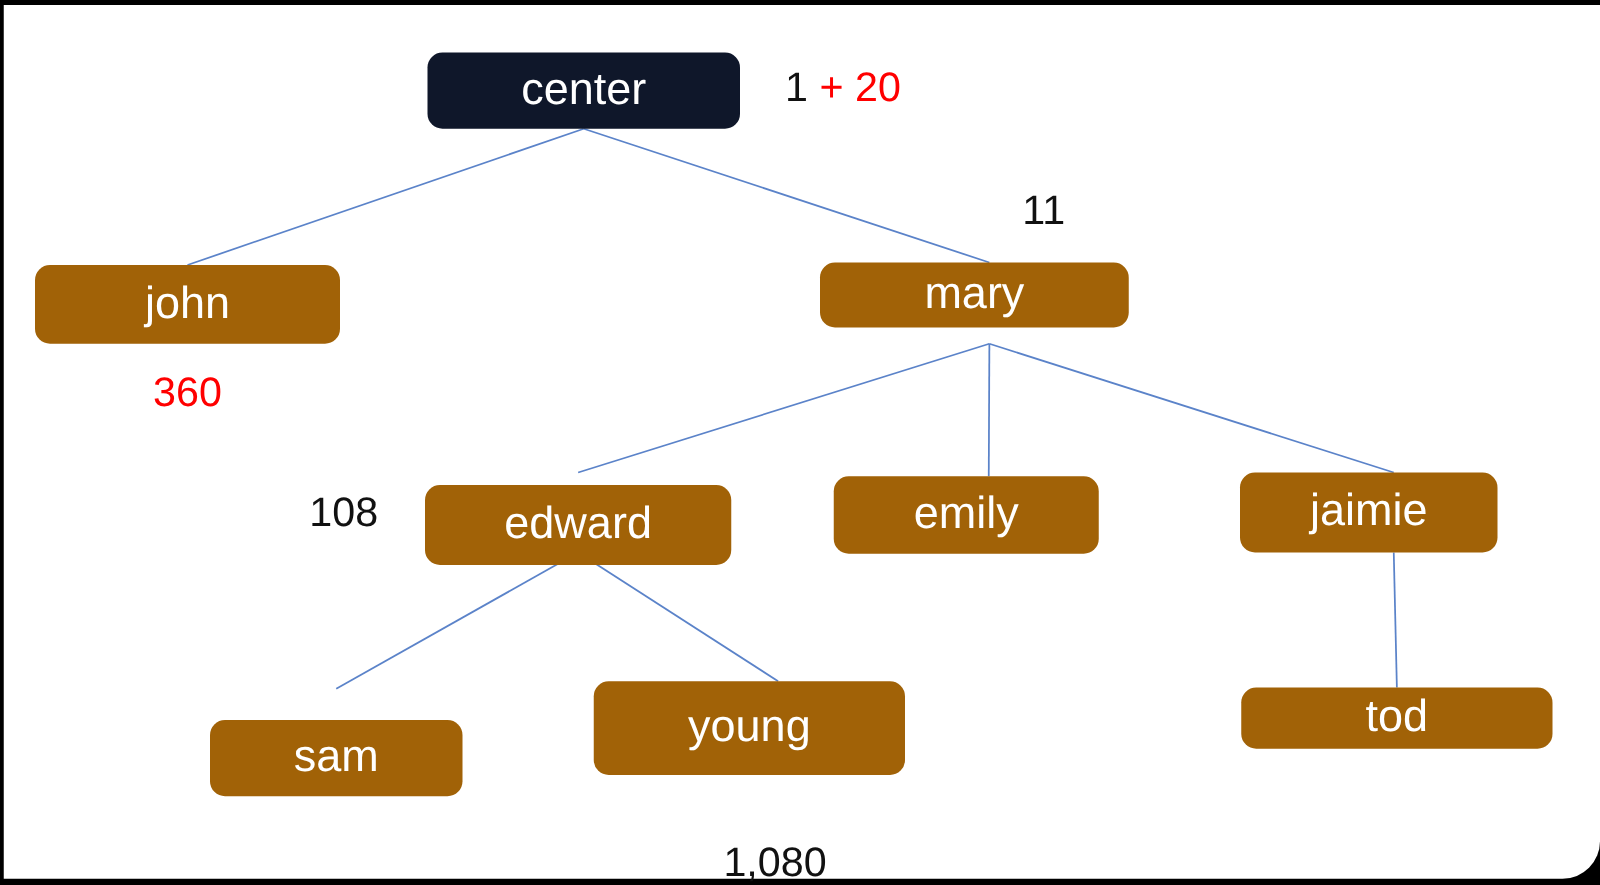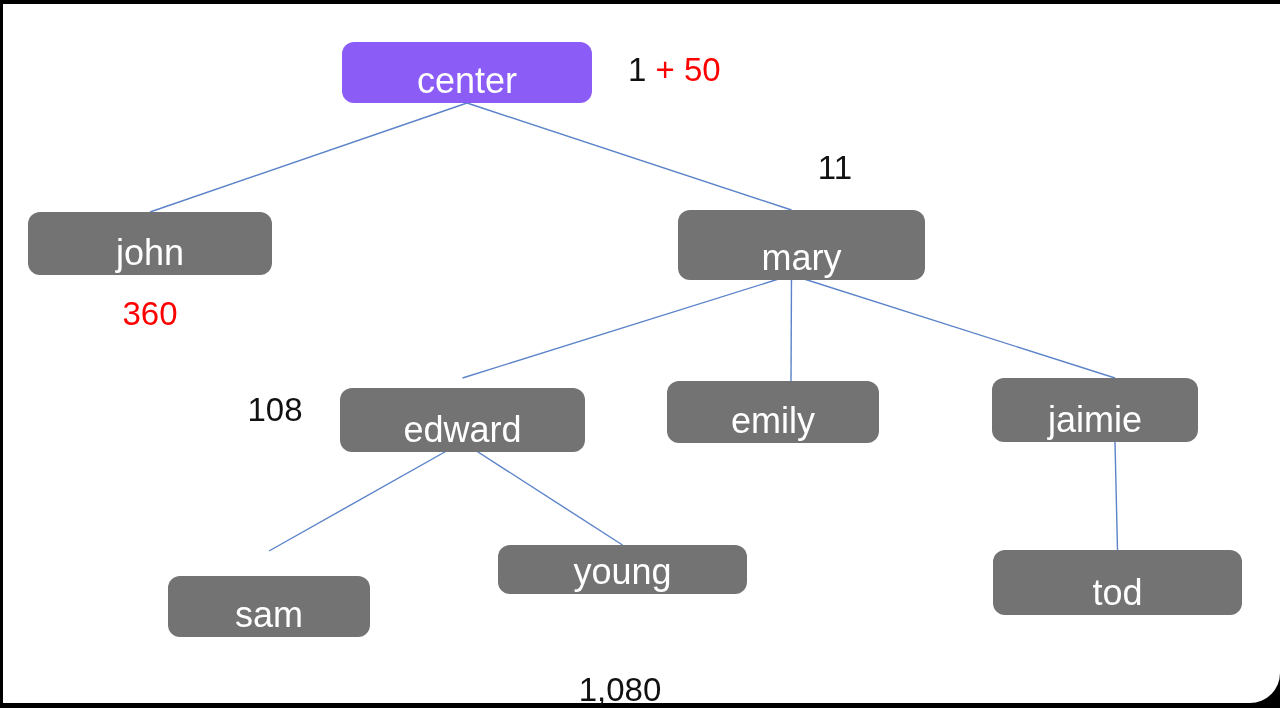--- a/index.html
+++ b/index.html
@@ -19,22 +19,22 @@
   .node{
     position:absolute;
     display:flex;align-items:center;justify-content:center;
     color:#ffffff;
     font-size:36px;
     border-radius:12px;
     box-sizing:border-box;
     line-height:1;
     padding-bottom:4px;
   }
-  .node.blue{background:#737373;align-items:flex-end;}
-  .node.green{background:#8b5cf6;align-items:flex-end;}
+  .node.blue{background:#a16207;}
+  .node.green{background:#0f172a;}
   .annotation{
     position:absolute;
     font-size:33px;
     color:#111111;
     white-space:nowrap;
     line-height:1.1;
   }
   .annotation.centered{transform:translateX(-50%);}
   .annotation .red{color:#FF0000;}
 </style>
@@ -52,42 +52,42 @@
       <line x1="459.5" y1="438" x2="619.5" y2="541" stroke="#5B83C9" stroke-width="1.4"></line>
       <line x1="1112" y1="438" x2="1114.5" y2="546" stroke="#5B83C9" stroke-width="1.4"></line>
     </svg>
   <div id="nodes-layer">
       <div class="node green" style="left: 339px; top: 38px; width: 250px; height: 61px;">
         <span>center</span>
       </div>
       <div class="node blue" style="left: 25px; top: 208px; width: 244px; height: 63px;">
         <span>john</span>
       </div>
-      <div class="node blue" style="left: 675px; top: 206px; width: 247px; height: 70px;">
+      <div class="node blue" style="left: 653px; top: 206px; width: 247px; height: 52px;">
         <span>mary</span>
       </div>
       <div class="node blue" style="left: 337px; top: 384px; width: 245px; height: 64px;">
         <span>edward</span>
       </div>
       <div class="node blue" style="left: 664px; top: 377px; width: 212px; height: 62px;">
         <span>emily</span>
       </div>
       <div class="node blue" style="left: 989px; top: 374px; width: 206px; height: 64px;">
         <span>jaimie</span>
       </div>
       <div class="node blue" style="left: 165px; top: 572px; width: 202px; height: 61px;">
         <span>sam</span>
       </div>
-      <div class="node blue" style="left: 495px; top: 541px; width: 249px; height: 49px;">
+      <div class="node blue" style="left: 472px; top: 541px; width: 249px; height: 75px;">
         <span>young</span>
       </div>
-      <div class="node blue" style="left: 990px; top: 546px; width: 249px; height: 65px;">
+      <div class="node blue" style="left: 990px; top: 546px; width: 249px; height: 49px;">
         <span>tod</span>
       </div>
     </div>
   <div id="annotations-layer">
-      <div class="annotation" style="left: 625px; top: 48px;"><span>1 </span><span class="red">+ 50</span></div>
+      <div class="annotation" style="left: 625px; top: 48px;"><span>1 </span><span class="red">+ 20</span></div>
       <div class="annotation centered" style="left: 147px; top: 292px;"><span class="red">360</span></div>
       <div class="annotation centered" style="left: 832px; top: 146px;"><span>11</span></div>
       <div class="annotation centered" style="left: 272px; top: 388px;"><span>108</span></div>
       <div class="annotation centered" style="left: 617px; top: 668px;"><span>1,080</span></div>
     </div>
 </div>
 
 </body></html>

